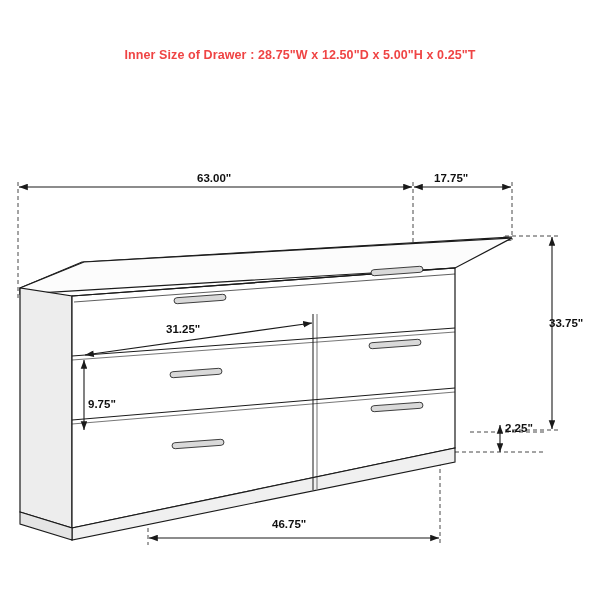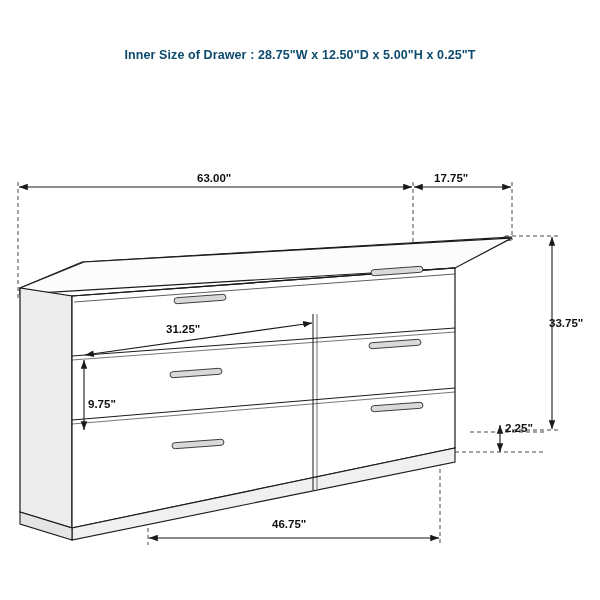--- a/index.html
+++ b/index.html
@@ -18,21 +18,21 @@
     overflow: hidden;
   }
   #title {
     position: absolute;
     top: 48px;
     left: 0;
     width: 600px;
     text-align: center;
     font-size: 12.5px;
     font-weight: bold;
-    color: #0c4a6e;
+    color: #ef4444;
     letter-spacing: 0.1px;
   }
   #diagram {
     position: absolute;
     top: 0;
     left: 0;
   }
   .dim-label {
     position: absolute;
     font-size: 11.5px;

